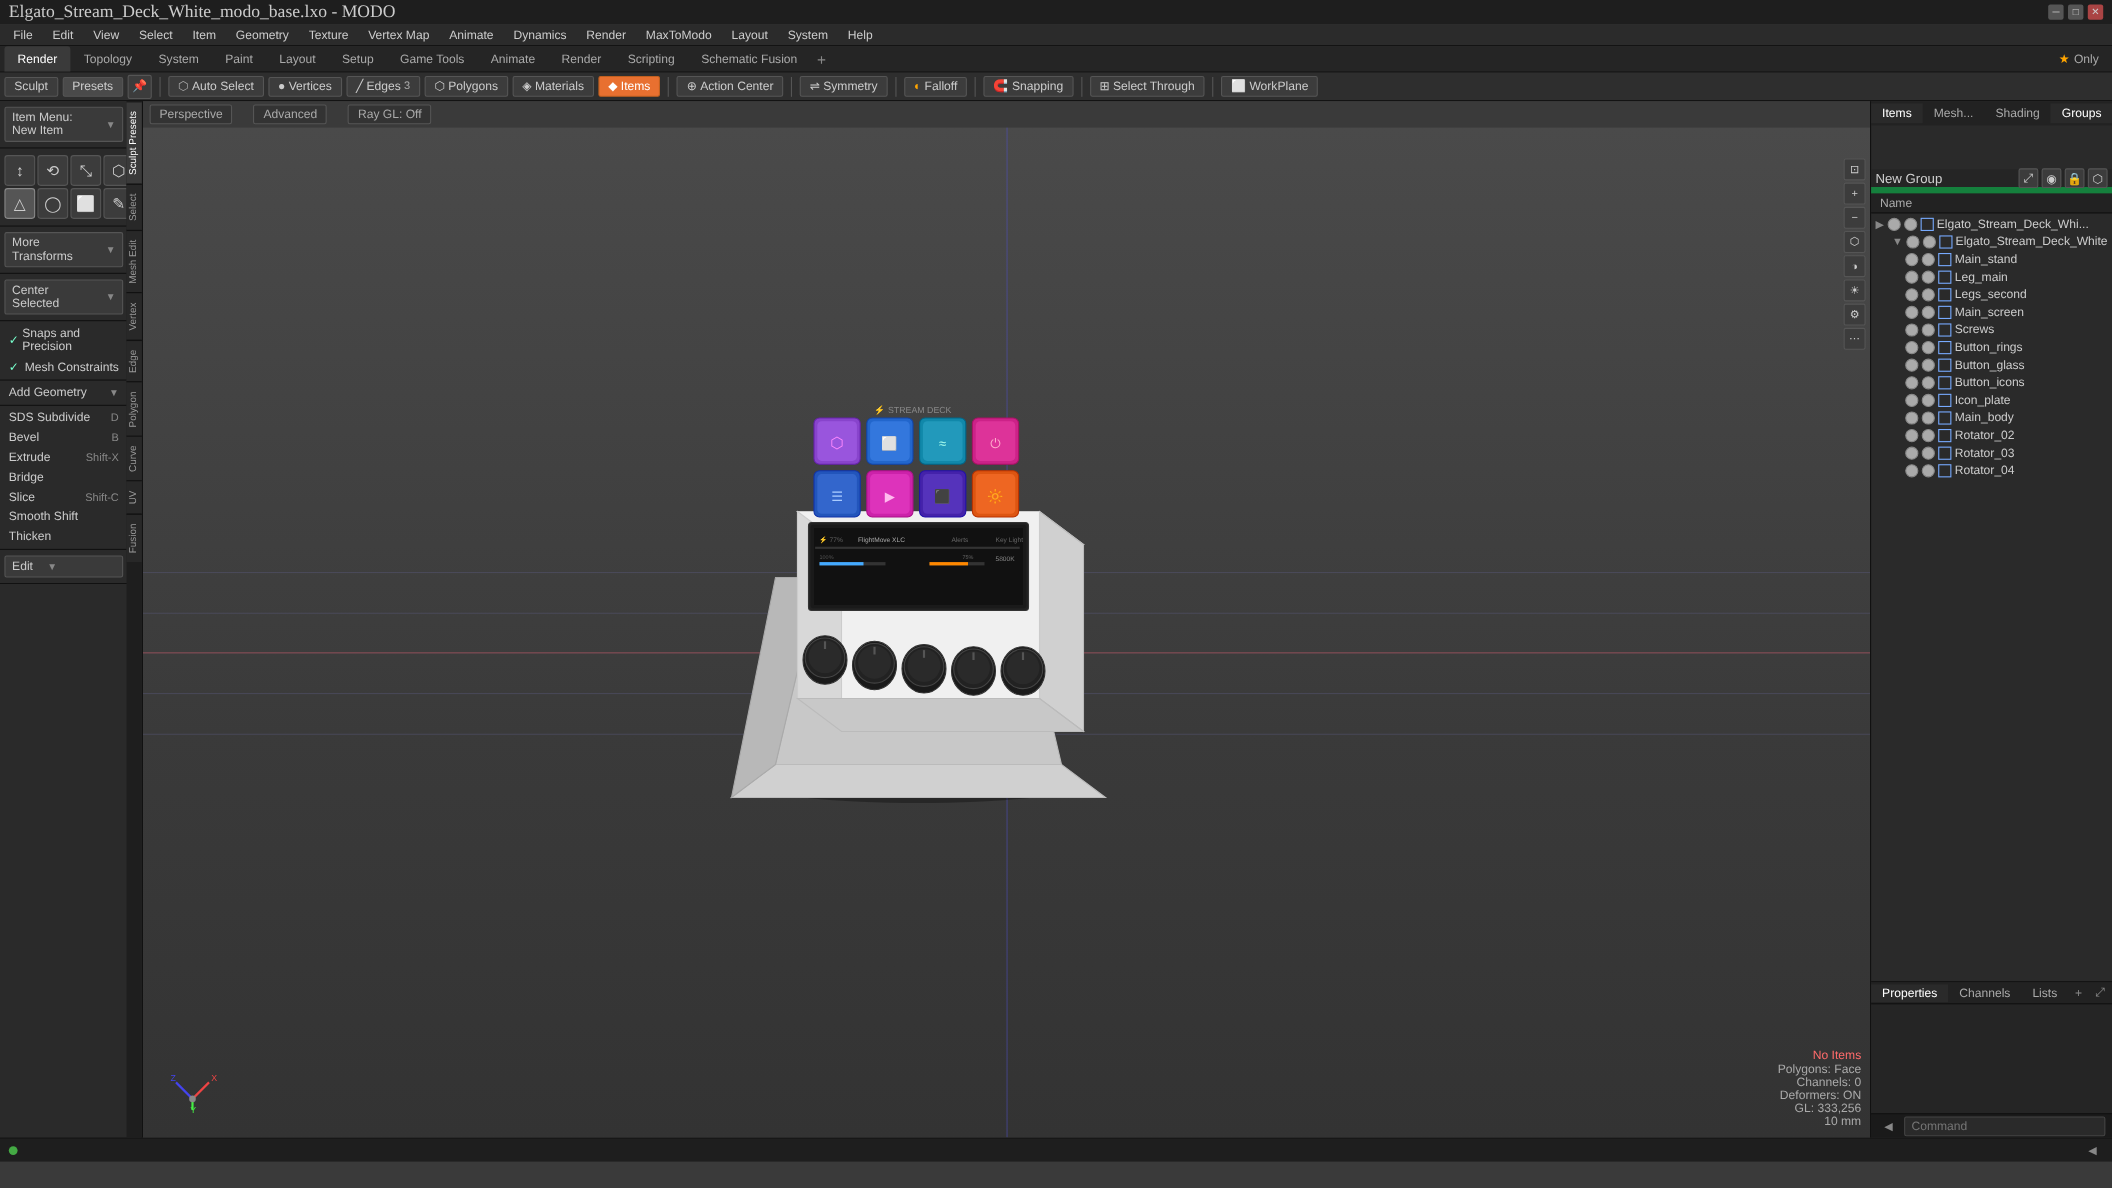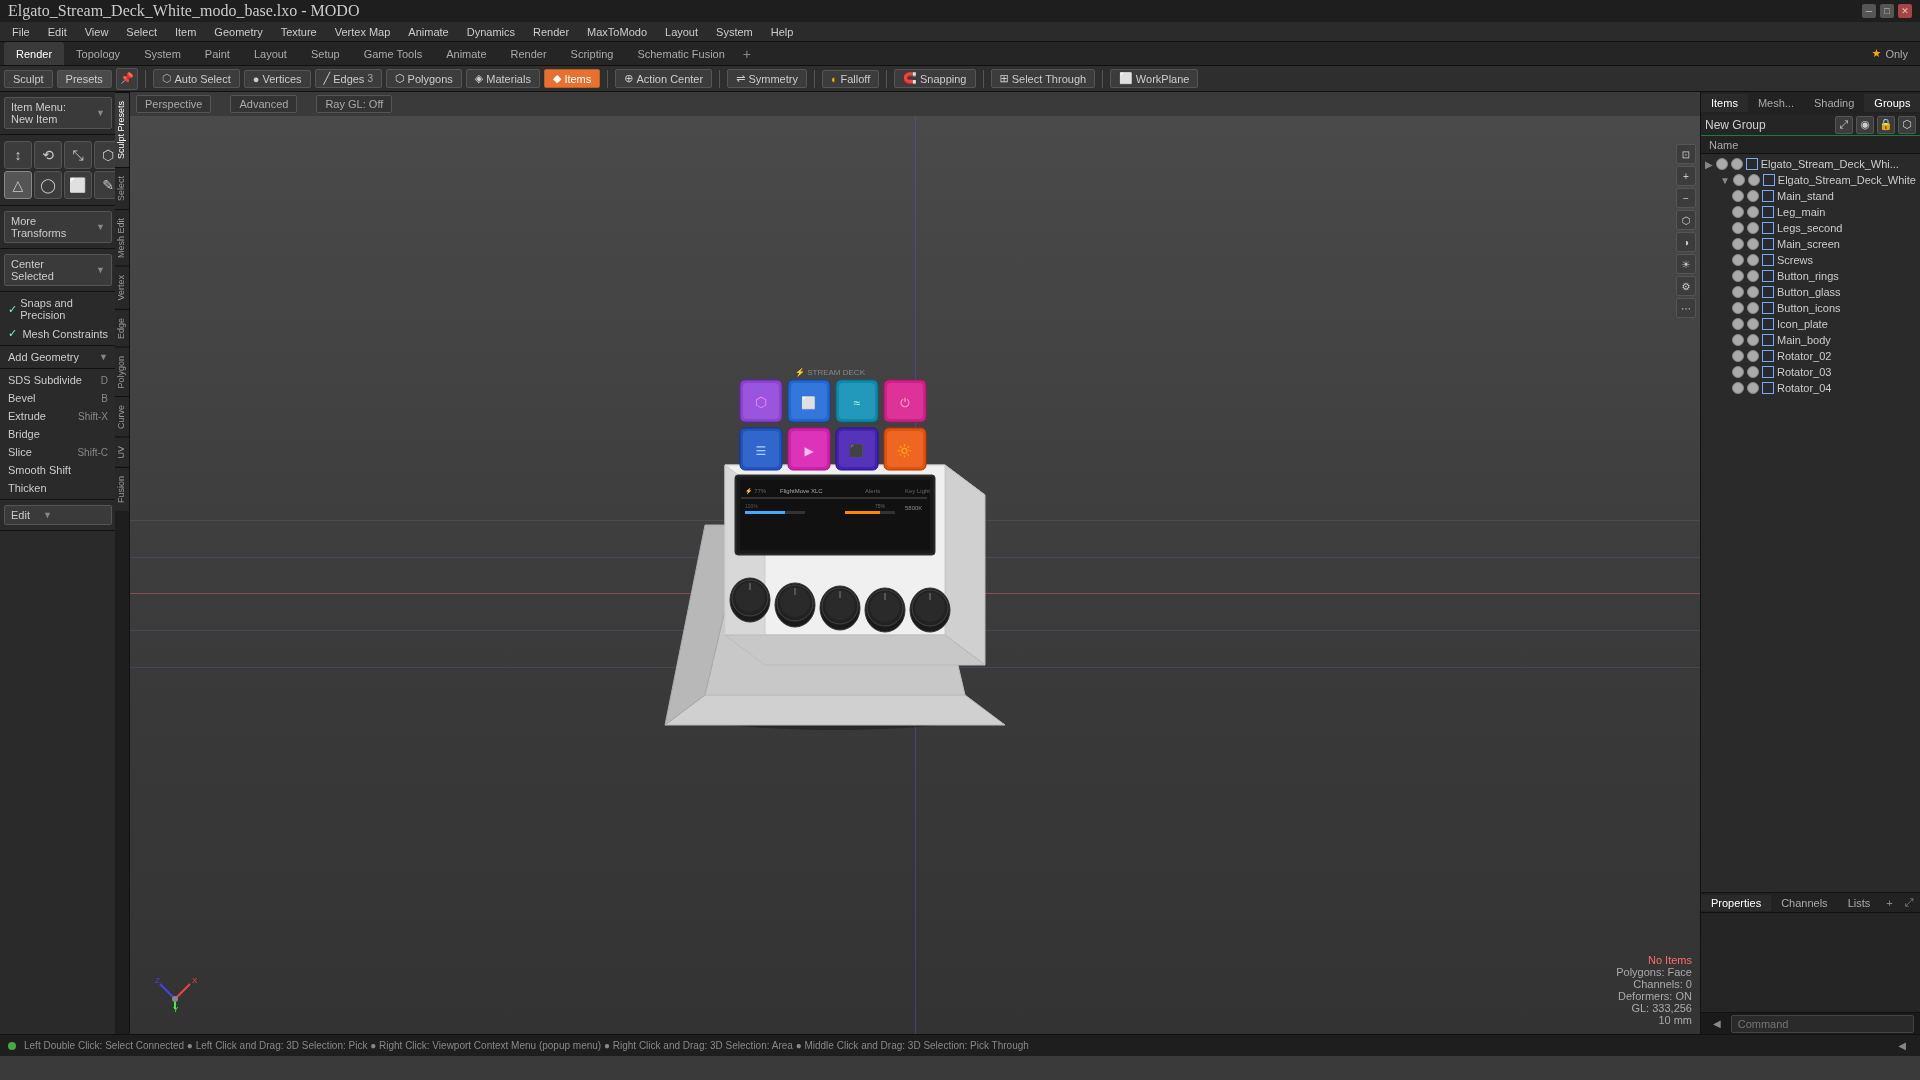--- a/index.html
+++ b/index.html
@@ -279,21 +279,22 @@
       cursor: pointer;
     }
     .rp-tab.active { color: #fff; background: #2a2a2a; }
     #right-panel-controls {
       height: 22px;
       background: #252525;
       display: flex;
       align-items: center;
       padding: 0 4px;
       gap: 4px;
-      border-bottom: 1px solid #15803d;
+      border-bottom: 6px solid #15803d;
+      margin-top: 40px;
     }
     .rpc-btn {
       width: 18px; height: 18px;
       display: flex; align-items: center; justify-content: center;
       background: #3c3c3c;
       border: 1px solid #555;
       border-radius: 2px;
       cursor: pointer;
       font-size: 11px;
       color: #ccc;
@@ -1035,17 +1036,16 @@
       <span class="cmd-btn">◀</span>
       <input type="text" id="command-input" placeholder="Command" style="">
     </div>
 
   </div>
 
 </div>
 
 <div id="status-bar">
   <div class="status-dot green"></div>
-  <span>Left Double Click: Select Connected ● Left Click and Drag: 3D Selection: Pick ● Right Click: Viewport Context Menu (popup menu) ● Right Click and Drag: 3D Selection: Area ● Middle Click and Drag: 3D Selection: Pick Through</span>
   <div style="margin-left:auto;display:flex;align-items:center;">
     <span class="cmd-btn">◀</span>
   </div>
 </div>
 
 </body></html>

